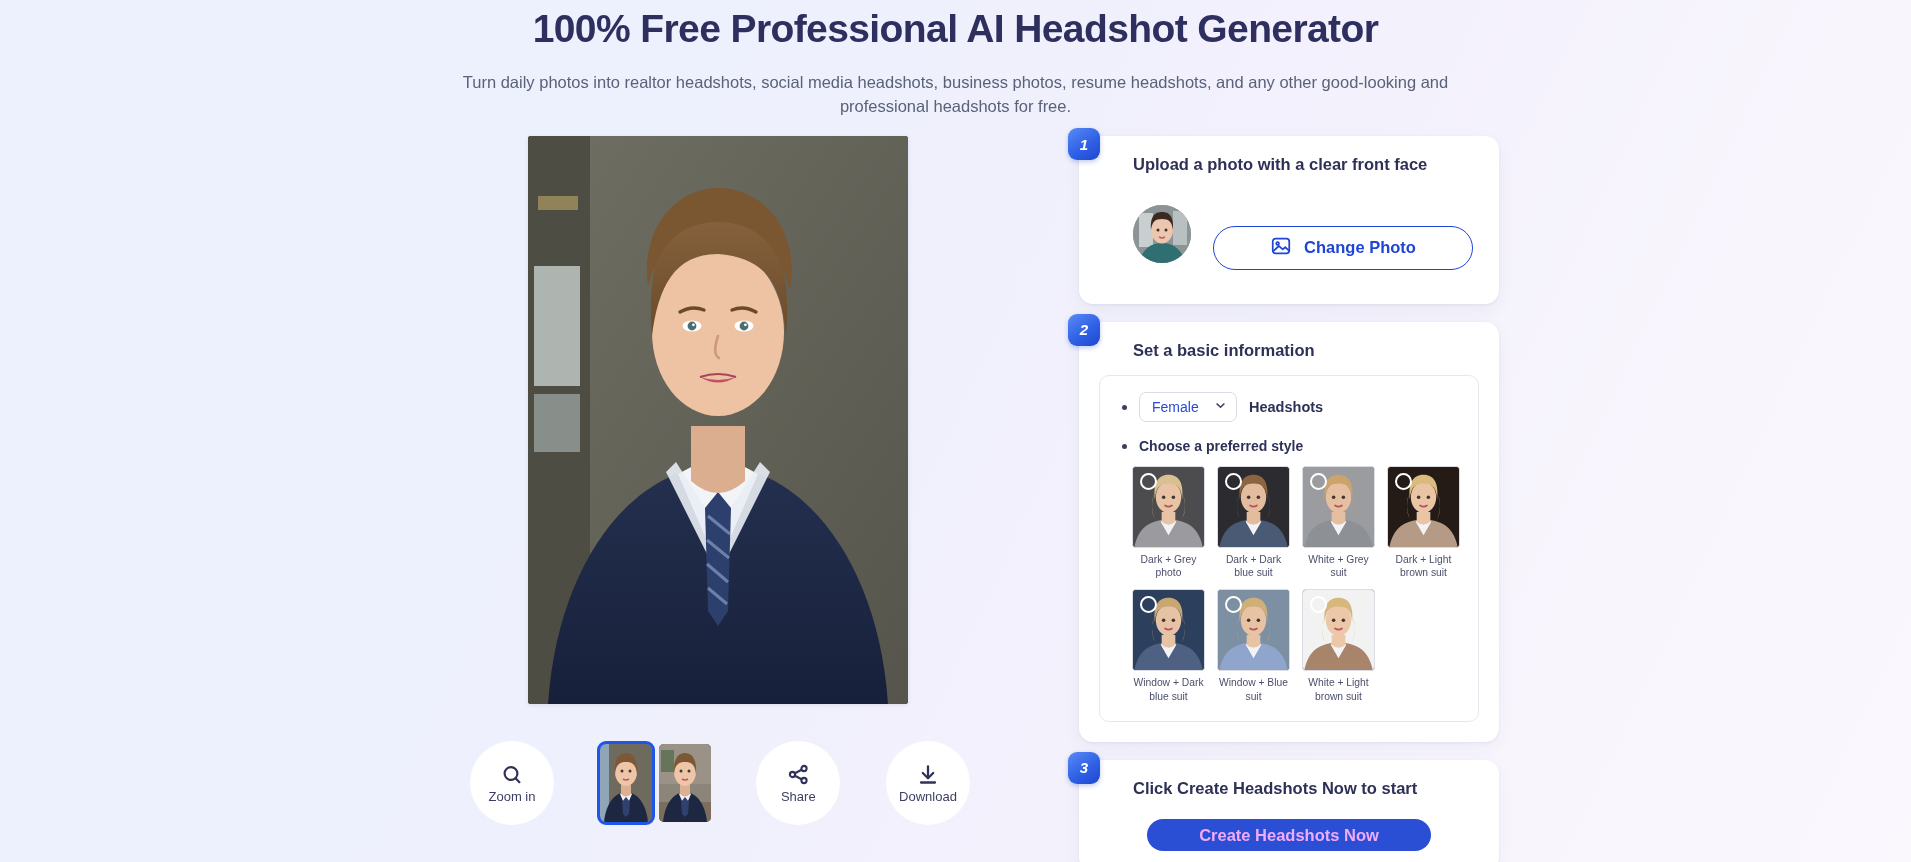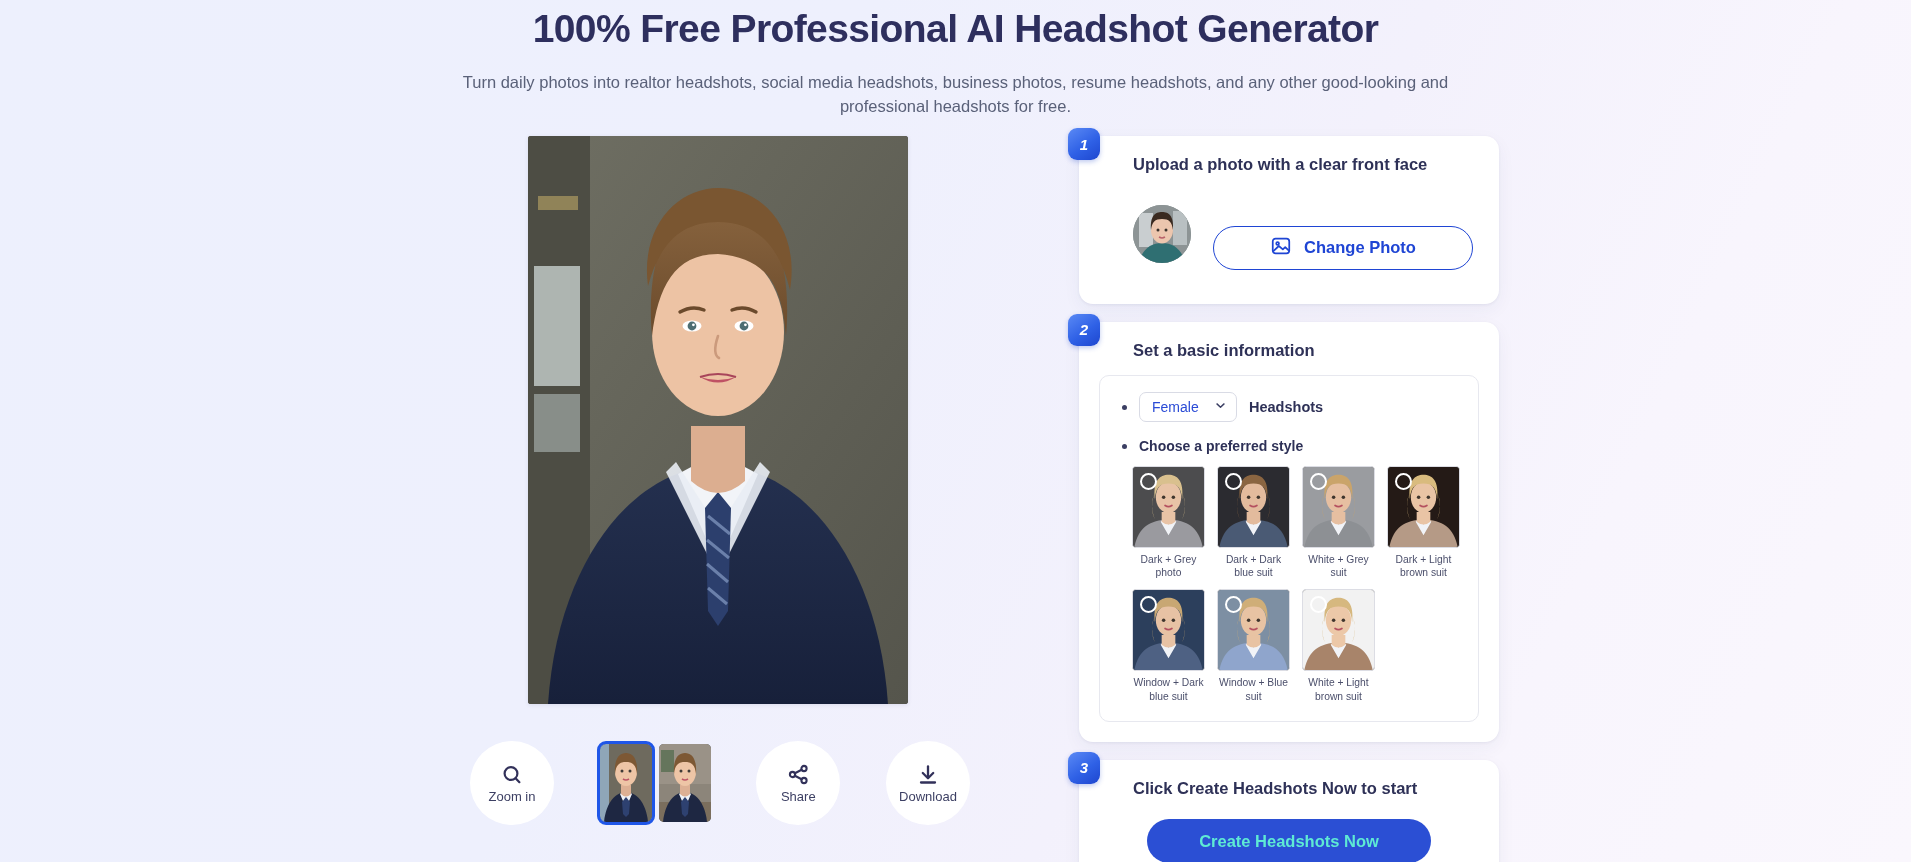--- a/index.html
+++ b/index.html
@@ -274,24 +274,24 @@
     font-size: 10.3px;
     line-height: 1.28;
     text-align: center;
     color: #4b4f6b;
   }
 
   
   .s3-body { padding: 20px 20px 20px 20px; display:flex; justify-content:center; }
   .cta-btn {
     width: 284px;
-    height: 44px;
+    height: 32px;
     border-radius: 22px;
     background: #2b4fd4;
-    color: #5eead4;
+    color: #f0abfc;
     font-size: 16.5px;
     font-weight: 700;
     border: none;
     cursor: pointer;
     display:flex; align-items:center; justify-content:center;
     font-family: "Liberation Sans", sans-serif;
   }
 </style>
 </head>
 <body>

